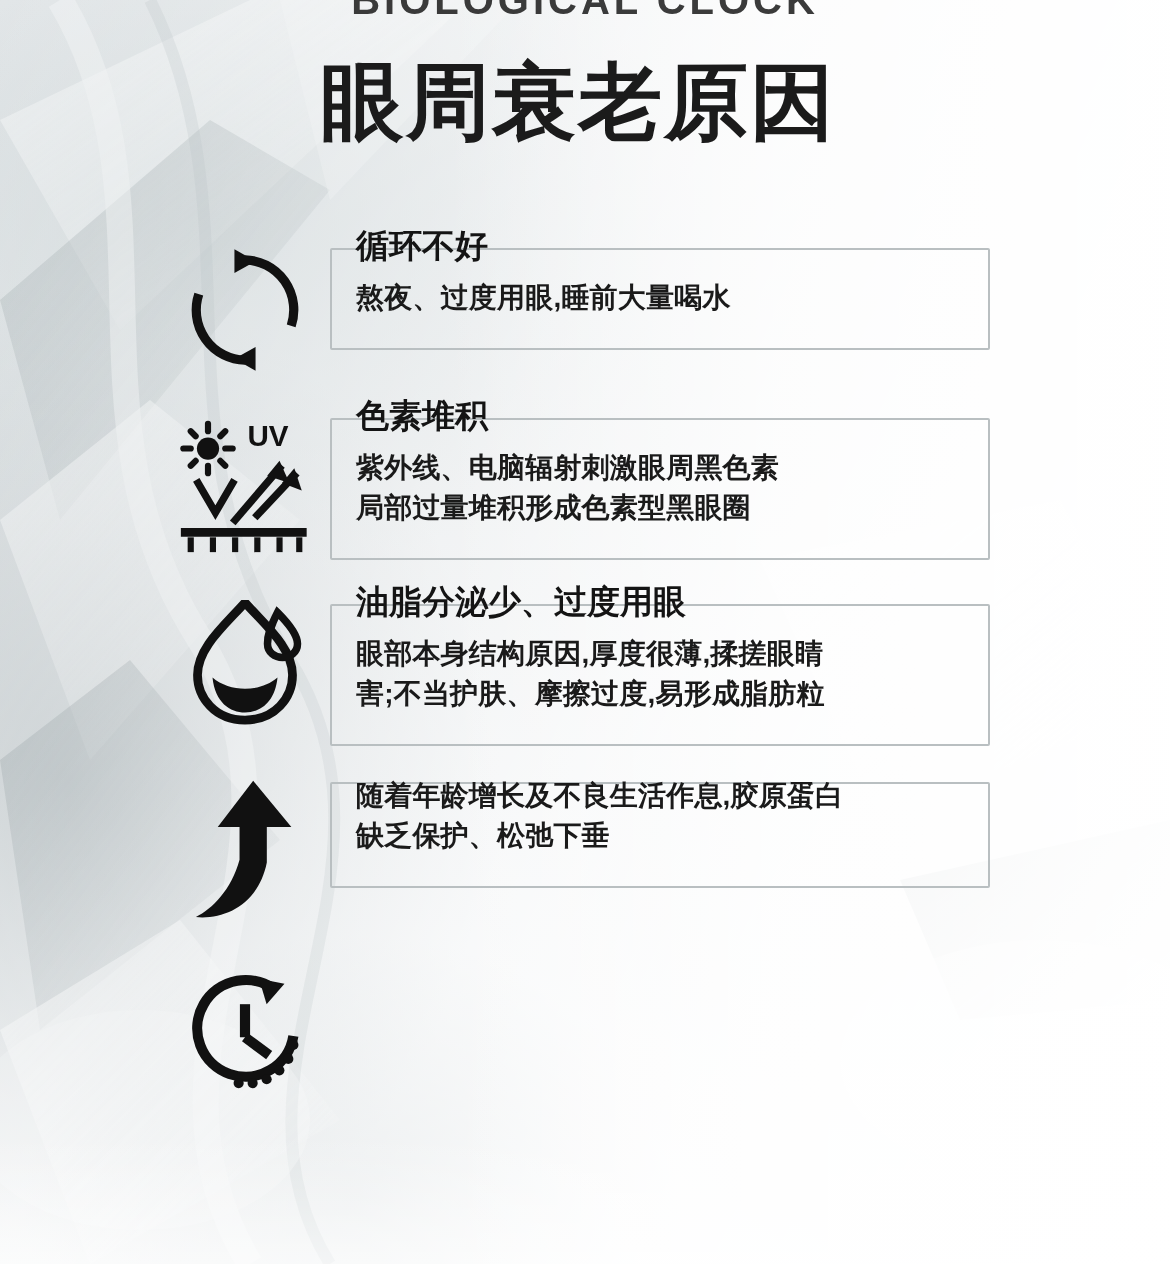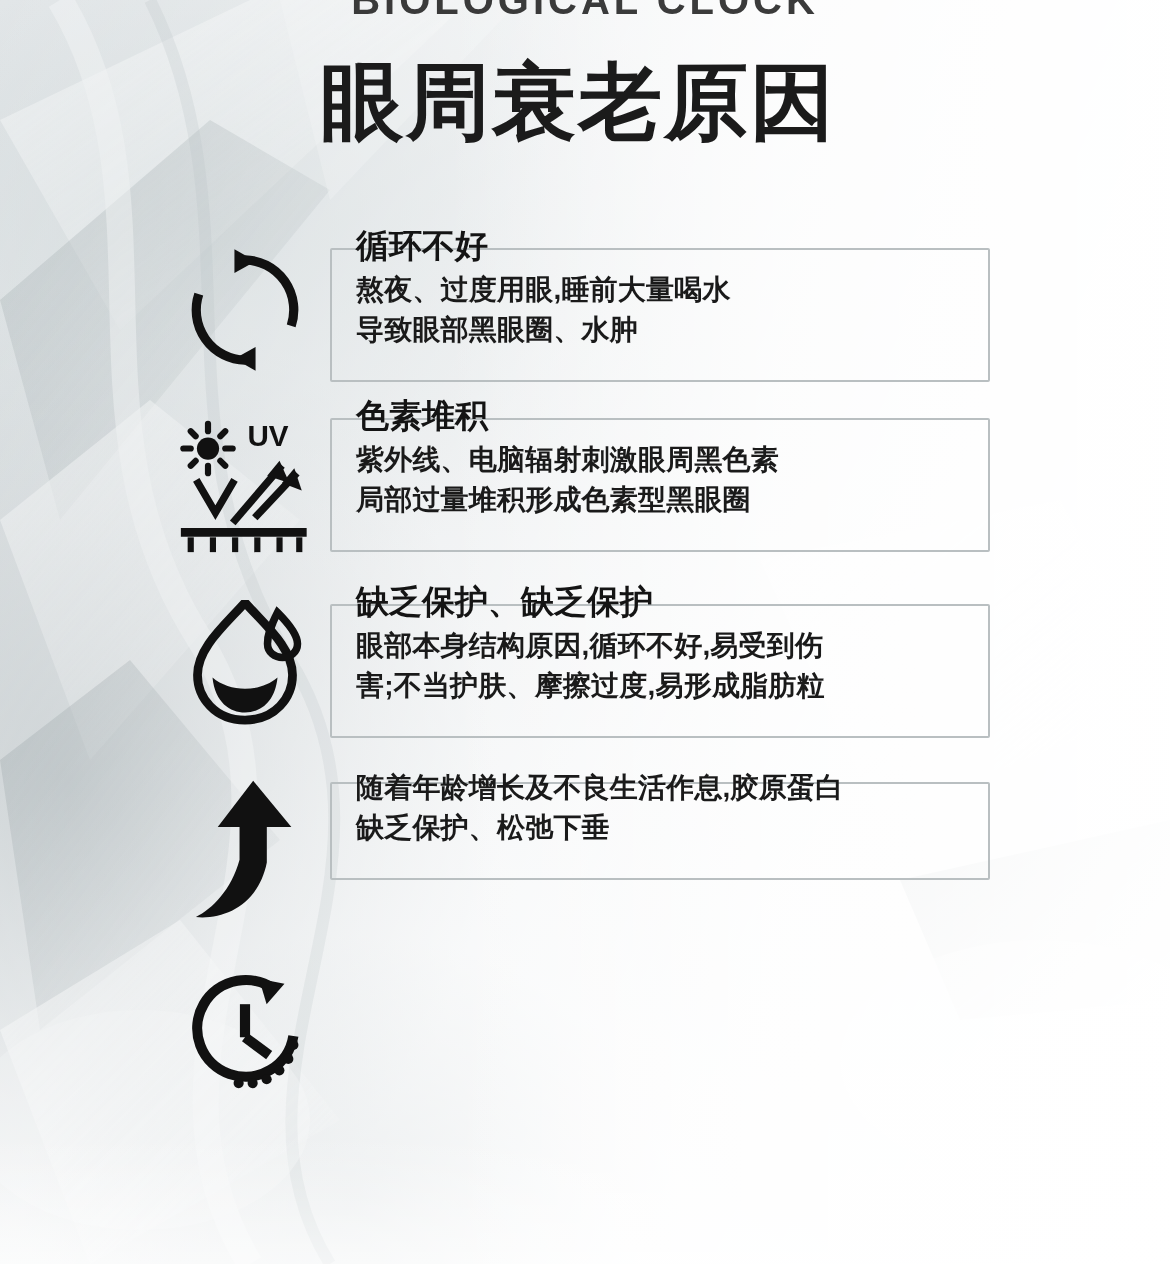--- a/index.html
+++ b/index.html
@@ -123,21 +123,21 @@
     content: "";
     position: absolute;
     left: 0; right: 0; top: 50%;
     height: 26px;
     transform: translateY(-50%);
     background: linear-gradient(180deg, rgba(243,245,246,0.0) 0%, rgba(243,245,246,0.95) 25%, rgba(243,245,246,0.95) 75%, rgba(243,245,246,0.0) 100%);
     z-index: -1;
   }
   .desc {
     position: relative;
-    margin: 6px 0 0 26px;
+    margin: 14px 0 0 26px;
     font-size: 28px;
     line-height: 1.42;
     color: #1a1a1a;
     font-weight: bold;
     letter-spacing: .2px;
     max-width: 560px;
   }
   .desc div { white-space: nowrap; }
 
   
@@ -192,21 +192,20 @@
         </g>
         <polygon points="42,4 58,13 42,22" fill="#111"></polygon>
         <polygon points="58,96 42,87 58,78" fill="#111"></polygon>
       </svg>
     </div>
     <div class="body-cell">
       <div class="bracket"></div>
       <div class="head">循环不好</div>
       <div class="desc">
         <div>熬夜、过度用眼,睡前大量喝水</div>
-        <div>导致眼部黑眼圈、水肿</div>
       </div>
       <div class="pad-bottom"></div>
     </div>
   </div>
 
   <div class="row">
     <div class="icon-cell">
       <svg width="148" height="148" viewBox="0 0 120 120">
         <g stroke="#111" stroke-width="5" fill="none" stroke-linecap="round">
           <circle cx="30" cy="28" r="9" fill="#111" stroke="none"></circle>
@@ -252,23 +251,23 @@
   <div class="row">
     <div class="icon-cell">
       <svg width="130" height="140" viewBox="0 0 100 112">
         <path d="M50 96 C 26 96 12 78 12 60 C 12 38 34 20 50 2 C 66 20 88 38 88 60 C 88 78 74 96 50 96 Z" fill="none" stroke="#111" stroke-width="7"></path>
         <path d="M24 62 C 38 74 62 74 76 62 C 74 82 62 90 50 90 C 38 90 26 82 24 62 Z" fill="#111"></path>
         <path d="M76 10 C 86 20 92 28 92 35 C 92 42 86 46 80 46 C 74 46 68 42 68 35 C 68 28 70 22 76 10 Z" fill="none" stroke="#111" stroke-width="6"></path>
       </svg>
     </div>
     <div class="body-cell">
       <div class="bracket"></div>
-      <div class="head">缺乏保护、缺乏保护</div>
+      <div class="head">油脂分泌少、过度用眼</div>
       <div class="desc">
-        <div>眼部本身结构原因,循环不好,易受到伤</div>
+        <div>眼部本身结构原因,厚度很薄,揉搓眼睛</div>
         <div>害;不当护肤、摩擦过度,易形成脂肪粒</div>
       </div>
       <div class="pad-bottom"></div>
     </div>
   </div>
 
   <div class="row">
     <div class="icon-cell">
       <svg width="140" height="150" viewBox="0 0 100 110">
         <path d="M14 102 C 26 96 40 82 46 60 L 46 36 L 30 36 L 56 2 L 84 36 L 66 36 L 66 62 C 60 92 36 104 14 102 Z" fill="#111"></path>

